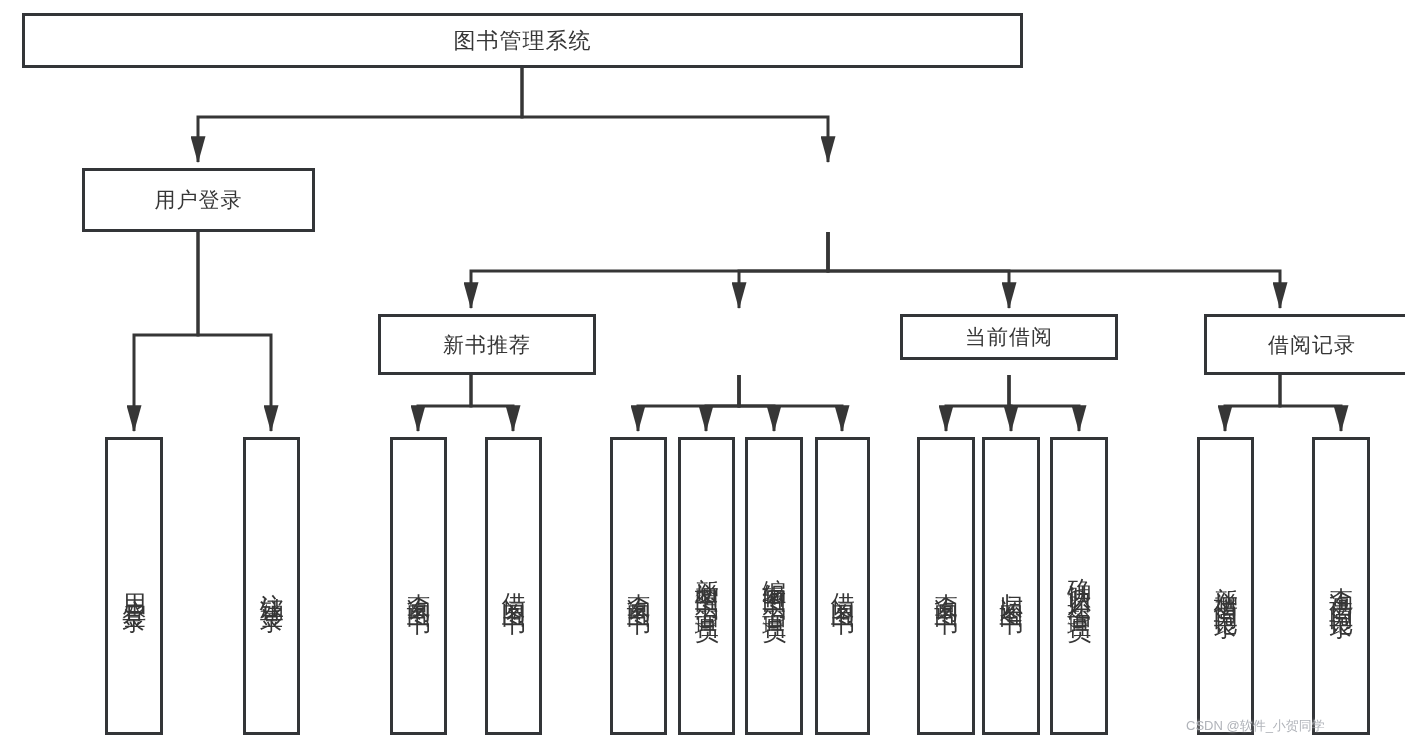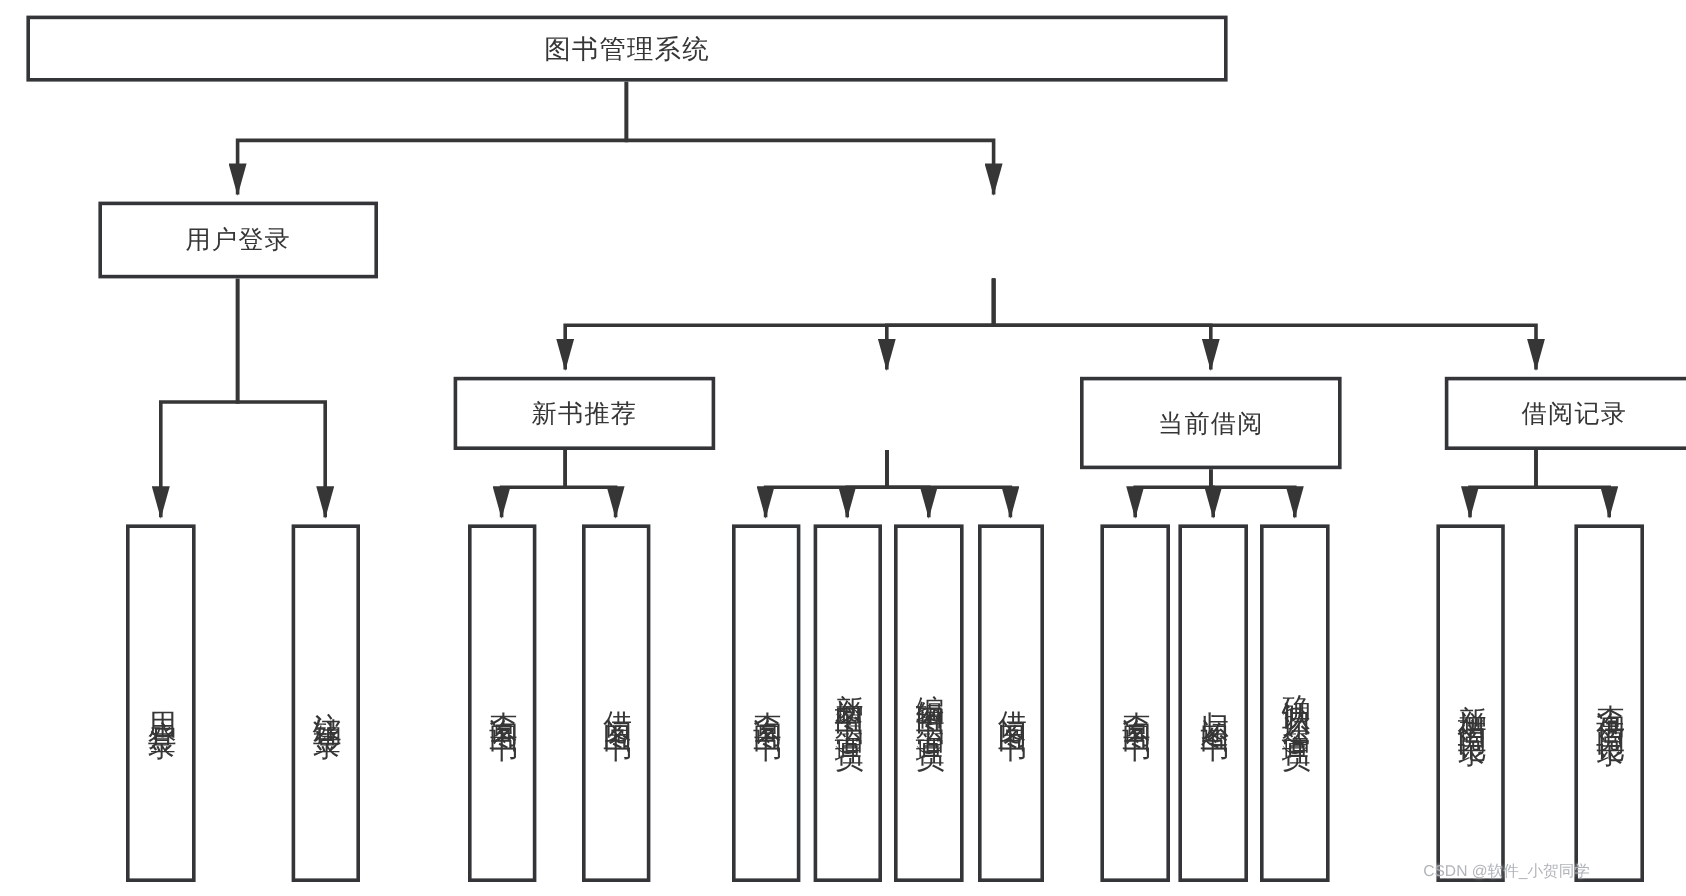--- a/index.html
+++ b/index.html
@@ -79,21 +79,21 @@
       <path d="M1280,375 V406 H1225 V431" marker-end="url(#arr)"></path>
       <path d="M1280,375 V406 H1341 V431" marker-end="url(#arr)"></path>
     </g>
   </svg>
 
   <div class="node root" style="left:22px;top:13px;width:1001px;height:55px;">图书管理系统</div>
 
   <div class="node h" style="left:82px;top:168px;width:233px;height:64px;">用户登录</div>
 
   <div class="node h" style="left:362px;top:314px;width:218px;height:61px;margin-left:16px;">新书推荐</div>
-  <div class="node h" style="left:900px;top:314px;width:218px;height:77px;">当前借阅</div>
+  <div class="node h" style="left:900px;top:314px;width:218px;height:46px;">当前借阅</div>
   <div class="node h" style="left:1204px;top:314px;width:216px;height:61px;">借阅记录</div>
 
   <div class="node leaf" style="left:105px;top:437px;width:58px;height:298px;">
     <span>用户登录</span>
   </div>
   <div class="node leaf" style="left:243px;top:437px;width:57px;height:298px;">
     <span>注销登录</span>
   </div>
 
   <div class="node leaf" style="left:390px;top:437px;width:57px;height:298px;">

